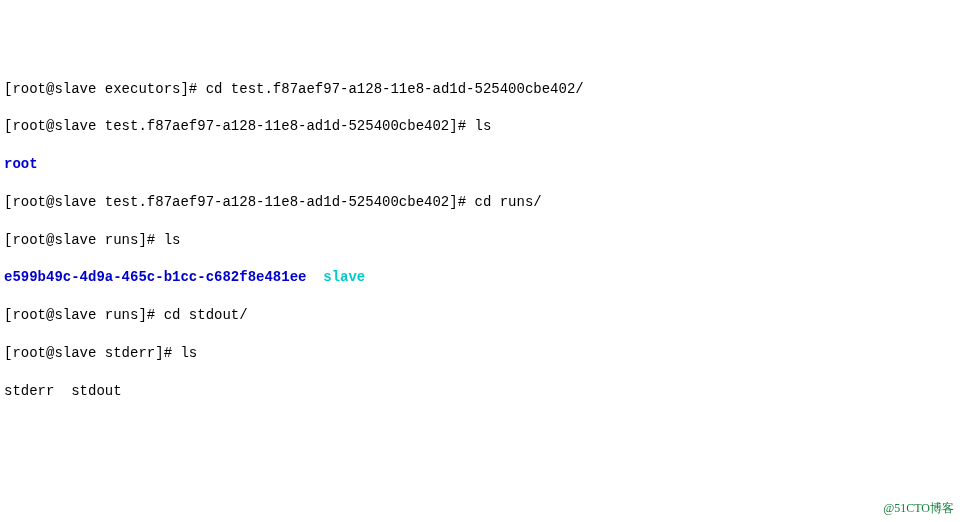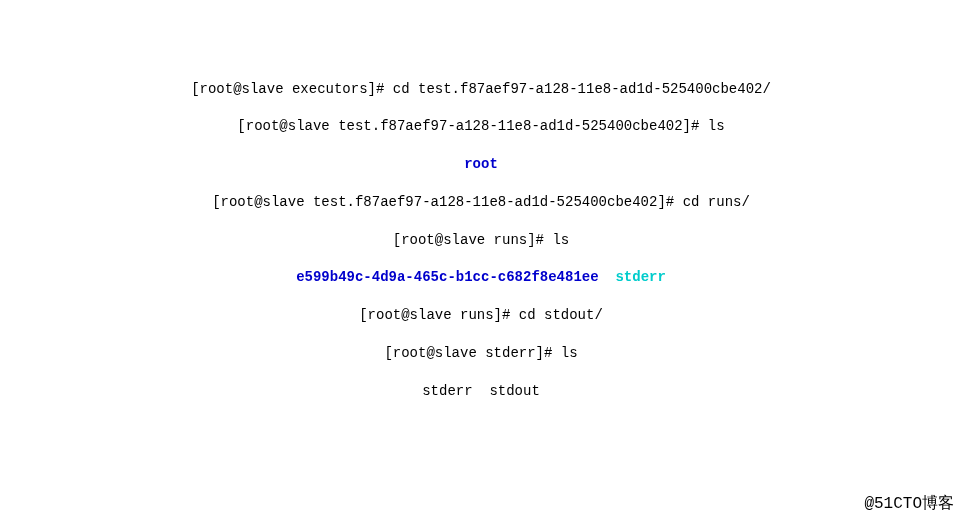--- a/index.html
+++ b/index.html
@@ -14,53 +14,52 @@
       background: #ffffff;
       color: #000000;
       padding: 4px;
       width: 962px;
       height: 522px;
       position: relative;
       white-space: pre;
     }
     .line {
       display: block;
-      text-align: center;
     }
     .blue-bold {
       color: #0000cc;
       font-weight: bold;
     }
     .cyan-bold {
       color: #00cccc;
       font-weight: bold;
     }
     .watermark {
       position: absolute;
       right: 8px;
       bottom: 6px;
-      color: #000000;
-      font-family: Liberation Mono, monospace;
-      font-size: 16px;
+      color: #15803d;
+      font-family: Liberation Serif, serif;
+      font-size: 12px;
     }
     .gap {
       height: 95px;
     }
   </style>
 </head>
 <body>
 
 
 
 <span class="line"><span>[root@slave executors]# </span><span>cd test.f87aef97-a128-11e8-ad1d-525400cbe402/</span></span>
 <span class="line"><span>[root@slave test.f87aef97-a128-11e8-ad1d-525400cbe402]# </span><span>ls</span></span>
 <span class="line"><span class="blue-bold">root</span></span>
 <span class="line"><span>[root@slave test.f87aef97-a128-11e8-ad1d-525400cbe402]# </span><span>cd runs/</span></span>
 <span class="line"><span>[root@slave runs]# </span><span>ls</span></span>
-<span class="line"><span class="blue-bold">e599b49c-4d9a-465c-b1cc-c682f8e481ee</span><span>  </span><span class="cyan-bold">stderr</span></span>
+<span class="line"><span class="blue-bold">e599b49c-4d9a-465c-b1cc-c682f8e481ee</span><span>  </span><span class="cyan-bold">slave</span></span>
 <span class="line"><span>[root@slave runs]# </span><span>cd stdout/</span></span>
 <span class="line"><span>[root@slave stderr]# </span><span>ls</span></span>
 <span class="line"><span>stderr  stdout</span></span>
 <div class="gap"></div>
 
 
 
 
 
 

